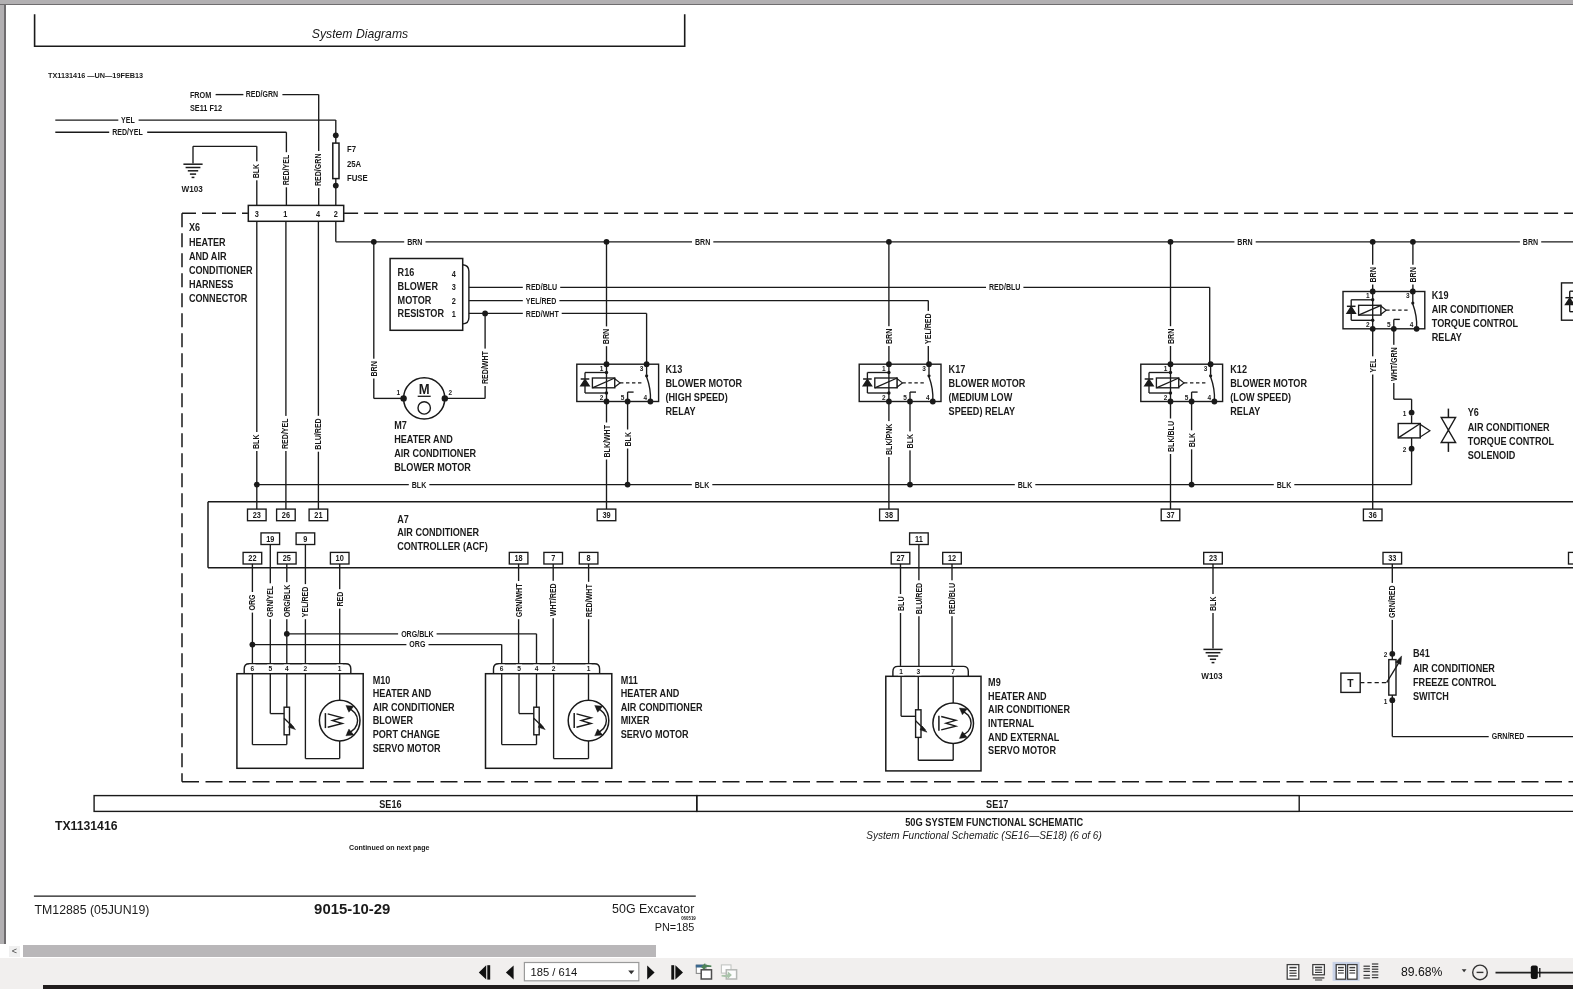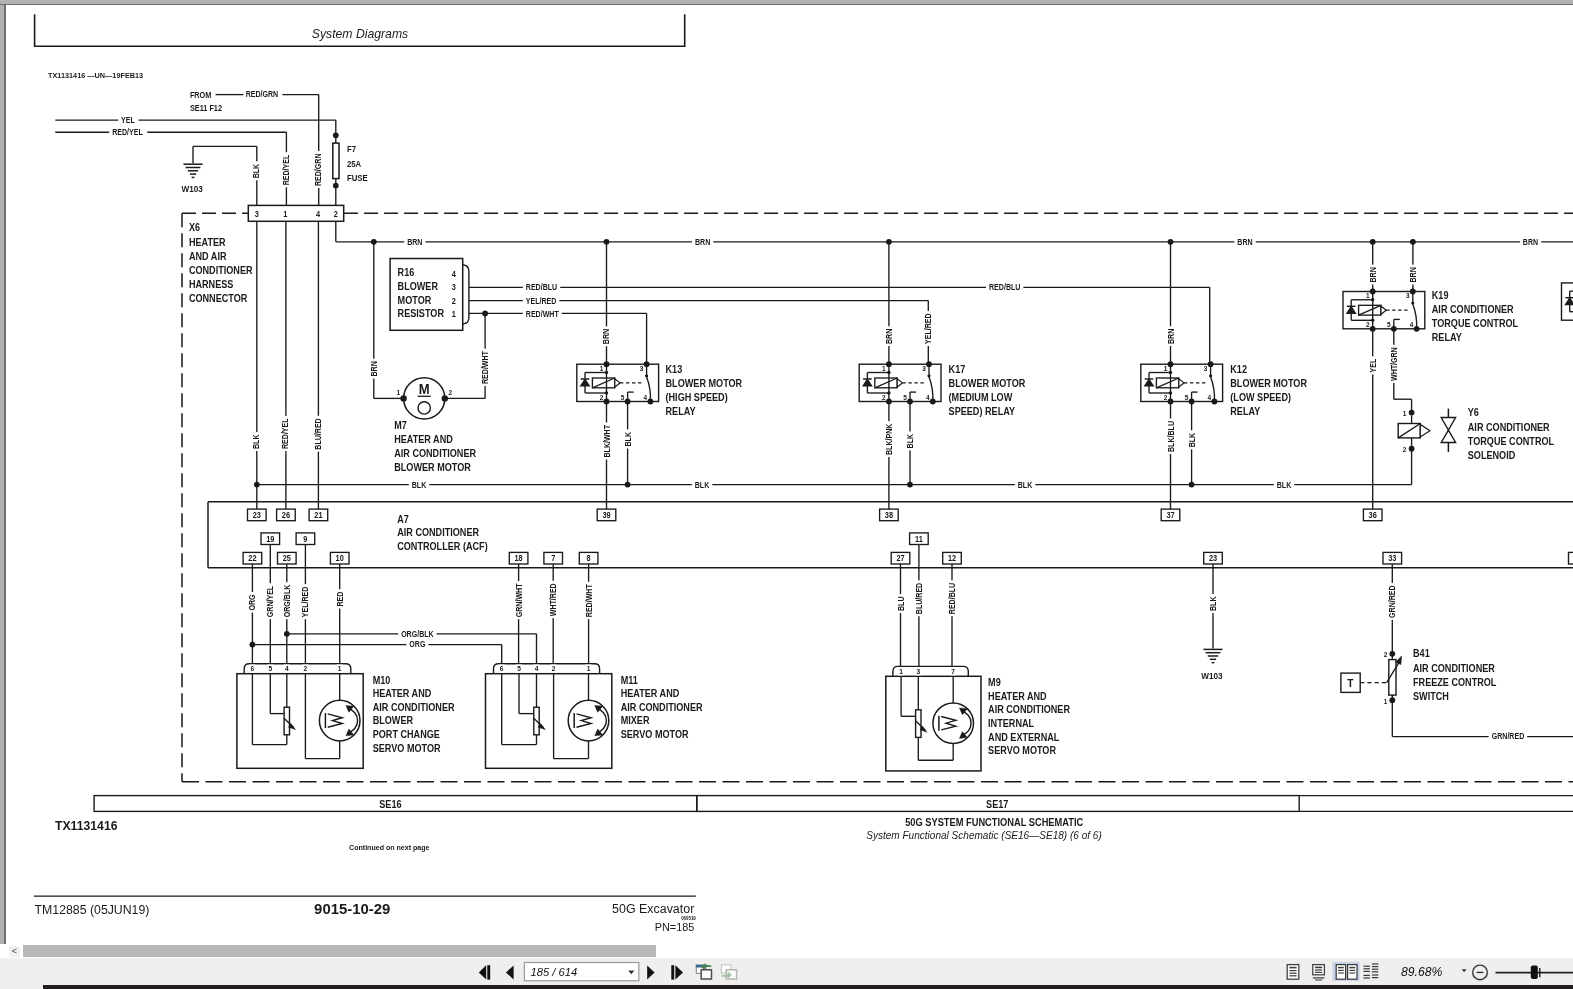--- a/index.html
+++ b/index.html
@@ -4,21 +4,21 @@
 font-family:"Liberation Sans",sans-serif;}
 #top-gray{position:absolute;left:0;top:0;width:1573px;height:3.8px;background:#b2b0b2;}
 #top-line{position:absolute;left:0;top:3.8px;width:1573px;height:1.6px;background:#6f6d6f;}
 #left-gray{position:absolute;left:0;top:5.4px;width:4.2px;height:953px;background:#b2b0b2;}
 #left-line{position:absolute;left:4.2px;top:5.4px;width:1.6px;height:938.8px;background:#6f6d6f;}
 #schematic{position:absolute;left:0;top:0;width:1573px;height:944px;}
 #scrollrow{position:absolute;left:0;top:944.2px;width:1573px;height:13.8px;background:#fff;}
 #sbtn{position:absolute;left:8.8px;top:1.6px;width:11.4px;height:11.2px;background:#f0f0f0;color:#444;
 font-size:9px;line-height:11px;text-align:center;}
 #sthumb{position:absolute;left:22.9px;top:1.1px;width:633.3px;height:11.9px;background:#b9b7b9;}
-#toolbar{position:absolute;left:0;top:958px;width:1573px;height:27.5px;background:#f1efee;font-style:italic;}
+#toolbar{position:absolute;left:0;top:958px;width:1573px;height:27.5px;background:#f1efee;}
 #blackbar{position:absolute;left:43px;top:985.3px;width:1530px;height:3.7px;background:#211d1d;}
 #graybl{position:absolute;left:0;top:985.3px;width:43px;height:3.7px;background:#f1efee;}
 </style></head>
 <body>
 <svg id="schematic" viewBox="0 0 1573 944" xmlns="http://www.w3.org/2000/svg">
 <polyline points="34.6,14.2 34.6,46.2 684.7,46.2 684.7,14.2" fill="none" stroke="#1a1a1a" stroke-width="1.6"></polyline>
 <text x="360.0" y="38.2" font-size="12.6" text-anchor="middle" font-style="italic" fill="#1a1a1a" textLength="96.4" lengthAdjust="spacingAndGlyphs">System Diagrams</text>
 <text x="48.0" y="78.3" font-size="8.0" text-anchor="start" font-weight="bold" fill="#1a1a1a" textLength="95.1" lengthAdjust="spacingAndGlyphs">TX1131416 —UN—19FEB13</text>
 <text x="189.9" y="97.6" font-size="8.6" text-anchor="start" font-weight="bold" fill="#1a1a1a" textLength="21.5" lengthAdjust="spacingAndGlyphs">FROM</text>
 <text x="189.9" y="111.2" font-size="8.6" text-anchor="start" font-weight="bold" fill="#1a1a1a" textLength="32.1" lengthAdjust="spacingAndGlyphs">SE11 F12</text>

